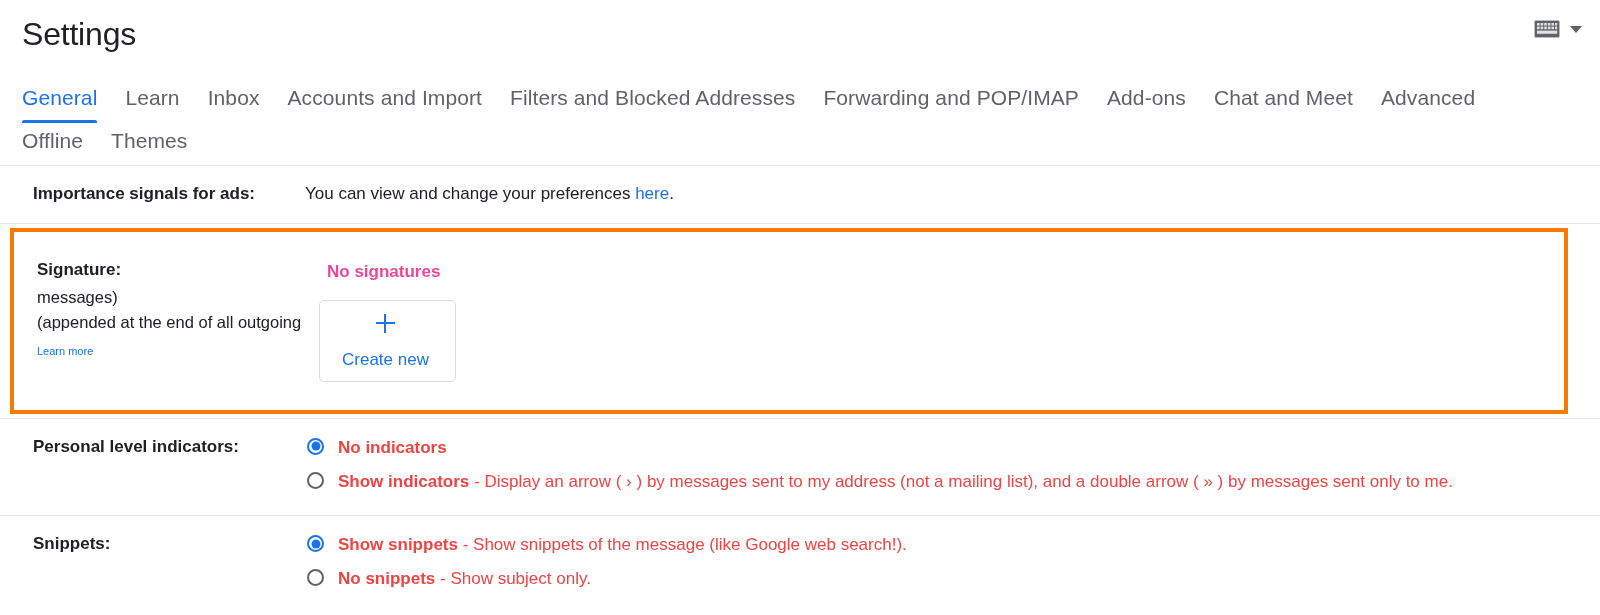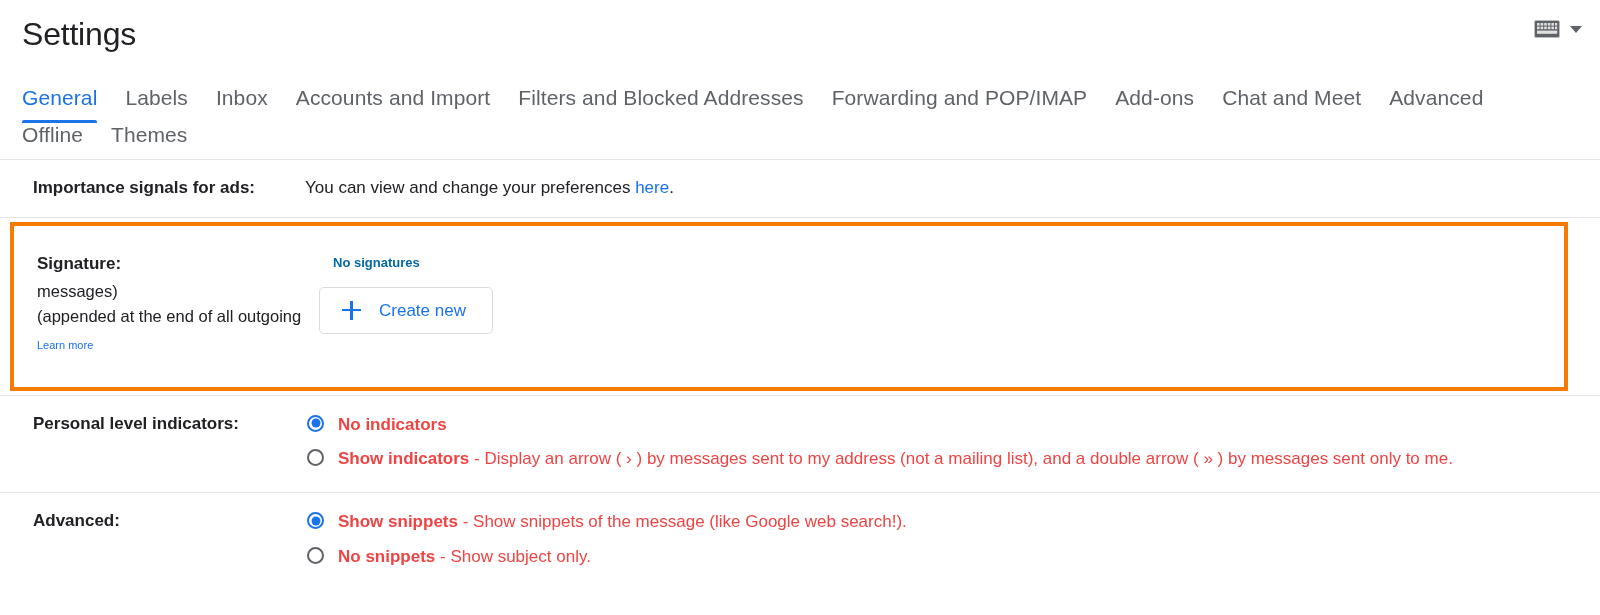--- a/index.html
+++ b/index.html
@@ -83,21 +83,21 @@
     content: "";
     position: absolute;
     left: 0;
     right: 14px;
     bottom: 0;
     height: 3px;
     background: #1a73e8;
     border-radius: 2px 2px 0 0;
   }
   .tabs-row.second .tab {
-    padding-top: 0;
+    padding-top: 6px;
     padding-bottom: 12px;
   }
   .tabs-row.second .tab:first-child { padding-left: 0; }
 
   .section-divider {
     height: 1px;
     background: #e6e6e6;
     width: 100%;
   }
 
@@ -150,38 +150,39 @@
   .highlight-box {
     position: relative;
     border: 4px solid #f57c00;
     box-sizing: border-box;
     margin: 4px 32px 4px 10px;
     padding: 10px 0 14px 0;
   }
   .highlight-box .row-label { padding-left: 23px; }
 
   .no-signatures {
-    font-size: 13px;
+    font-size: 17px;
     font-weight: bold;
-    color: #0369a1;
-    margin: 2px 0 13px 14px;
+    color: #ec4899;
+    margin: 2px 0 13px 8px;
   }
   .create-new-btn {
     display: inline-flex;
     align-items: center;
     gap: 18px;
     border: 1px solid #dadce0;
     border-radius: 5px;
     background: #ffffff;
     padding: 13px 26px 13px 22px;
     cursor: pointer;
     font-size: 17px;
     color: #1a73e8;
     font-weight: 500;
     line-height: 1;
+    flex-direction: column;
   }
   .plus-icon {
     width: 19px;
     height: 19px;
     position: relative;
     display: inline-block;
   }
   .plus-icon::before, .plus-icon::after {
     content: "";
     position: absolute;
@@ -258,21 +259,21 @@
         <rect x="3" y="10.6" width="20.2" height="3.2" fill="#e0e0e0"></rect>
       </svg>
     </span>
     <span class="chevron-down"></span>
   </div>
 </div>
 
 <div class="tabs-wrap">
   <div class="tabs-row first">
     <div class="tab active">General</div>
-    <div class="tab">Labels</div>
+    <div class="tab">Learn</div>
     <div class="tab">Inbox</div>
     <div class="tab">Accounts and Import</div>
     <div class="tab">Filters and Blocked Addresses</div>
     <div class="tab">Forwarding and POP/IMAP</div>
     <div class="tab">Add-ons</div>
     <div class="tab">Chat and Meet</div>
     <div class="tab">Advanced</div>
   </div>
   <div class="tabs-row second">
     <div class="tab">Offline</div>
@@ -321,21 +322,21 @@
     <div class="radio-line">
       <span class="radio"></span>
       <span class="radio-text"><b>Show indicators</b><span> - Display an arrow ( › ) by messages sent to my address (not a mailing list), and a double arrow ( » ) by messages sent only to me.</span></span>
     </div>
   </div>
 </div>
 
 <div class="section-divider"></div>
 
 <div class="setting-row">
-  <div class="row-label">Advanced:</div>
+  <div class="row-label">Snippets:</div>
   <div class="row-content">
     <div class="radio-line">
       <span class="radio checked"></span>
       <span class="radio-text"><b>Show snippets</b><span> - Show snippets of the message (like Google web search!).</span></span>
     </div>
     <div class="radio-line">
       <span class="radio"></span>
       <span class="radio-text"><b>No snippets</b><span> - Show subject only.</span></span>
     </div>
   </div>

